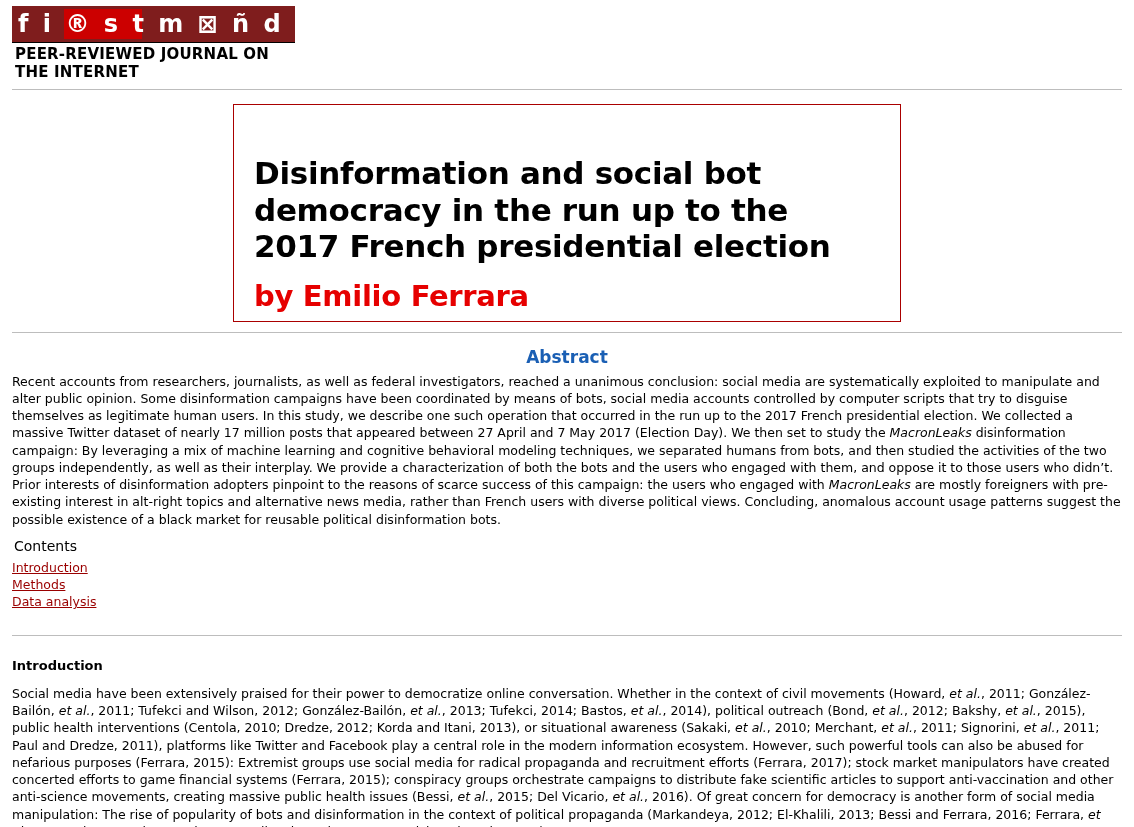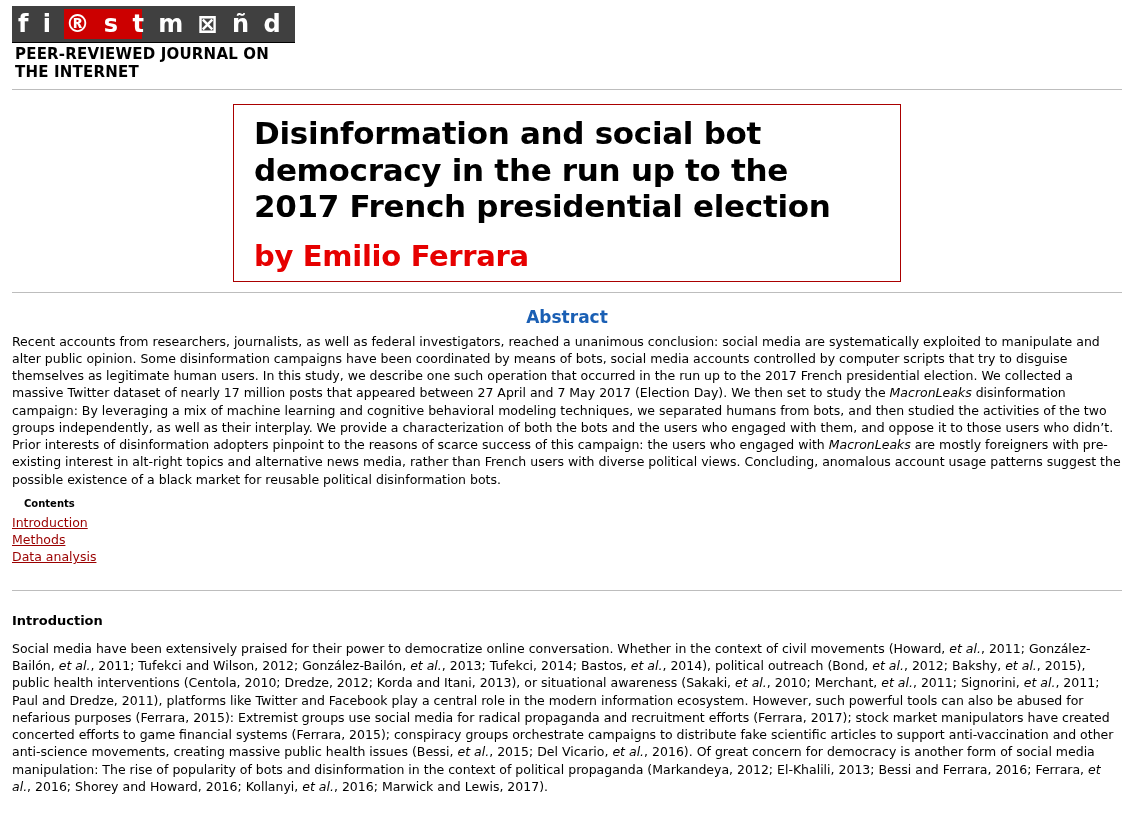--- a/index.html
+++ b/index.html
@@ -22,21 +22,21 @@
   }
 
   
   .masthead {
     padding: 6px 0 0 12px;
   }
   .logo-block {
     width: 283px;
   }
   .logo-bar {
-    background: #404040;
+    background: #7f1d1d;
     height: 36px;
     display: flex;
     align-items: center;
     padding: 0 6px;
     position: relative;
   }
   .logo-bar .red-block {
     position: absolute;
     left: 52px;
     top: 3px;
@@ -83,20 +83,21 @@
     width: 668px;
     padding: 10px 0 8px 20px;
   }
   .title-main {
     font-family: "DejaVu Sans", sans-serif;
     font-weight: bold;
     font-size: 31px;
     line-height: 1.18;
     color: #000000;
     letter-spacing: -0.3px;
+    margin-top: 40px;
   }
   .title-author {
     font-family: "DejaVu Sans", sans-serif;
     font-weight: bold;
     font-size: 29px;
     color: #e60000;
     letter-spacing: -0.3px;
     margin-top: 14px;
   }
 
@@ -113,23 +114,23 @@
     text-align: center;
   }
   p.body-text {
     margin: 0 0 10px 0;
     font-size: 12.5px;
     line-height: 1.38;
     text-align: left;
     color: #000;
   }
   .contents-head {
-    font-weight: bold;
-    font-size: 10px;
-    margin: 8px 0 6px 12px;
+    font-weight: normal;
+    font-size: 14px;
+    margin: 8px 0 6px 2px;
   }
   .toc {
     margin: 0 0 10px 0;
     padding: 0;
     list-style: none;
   }
   .toc li { margin: 0 0 2px 0; }
   .toc a {
     color: #9a0000;
     text-decoration: underline;

